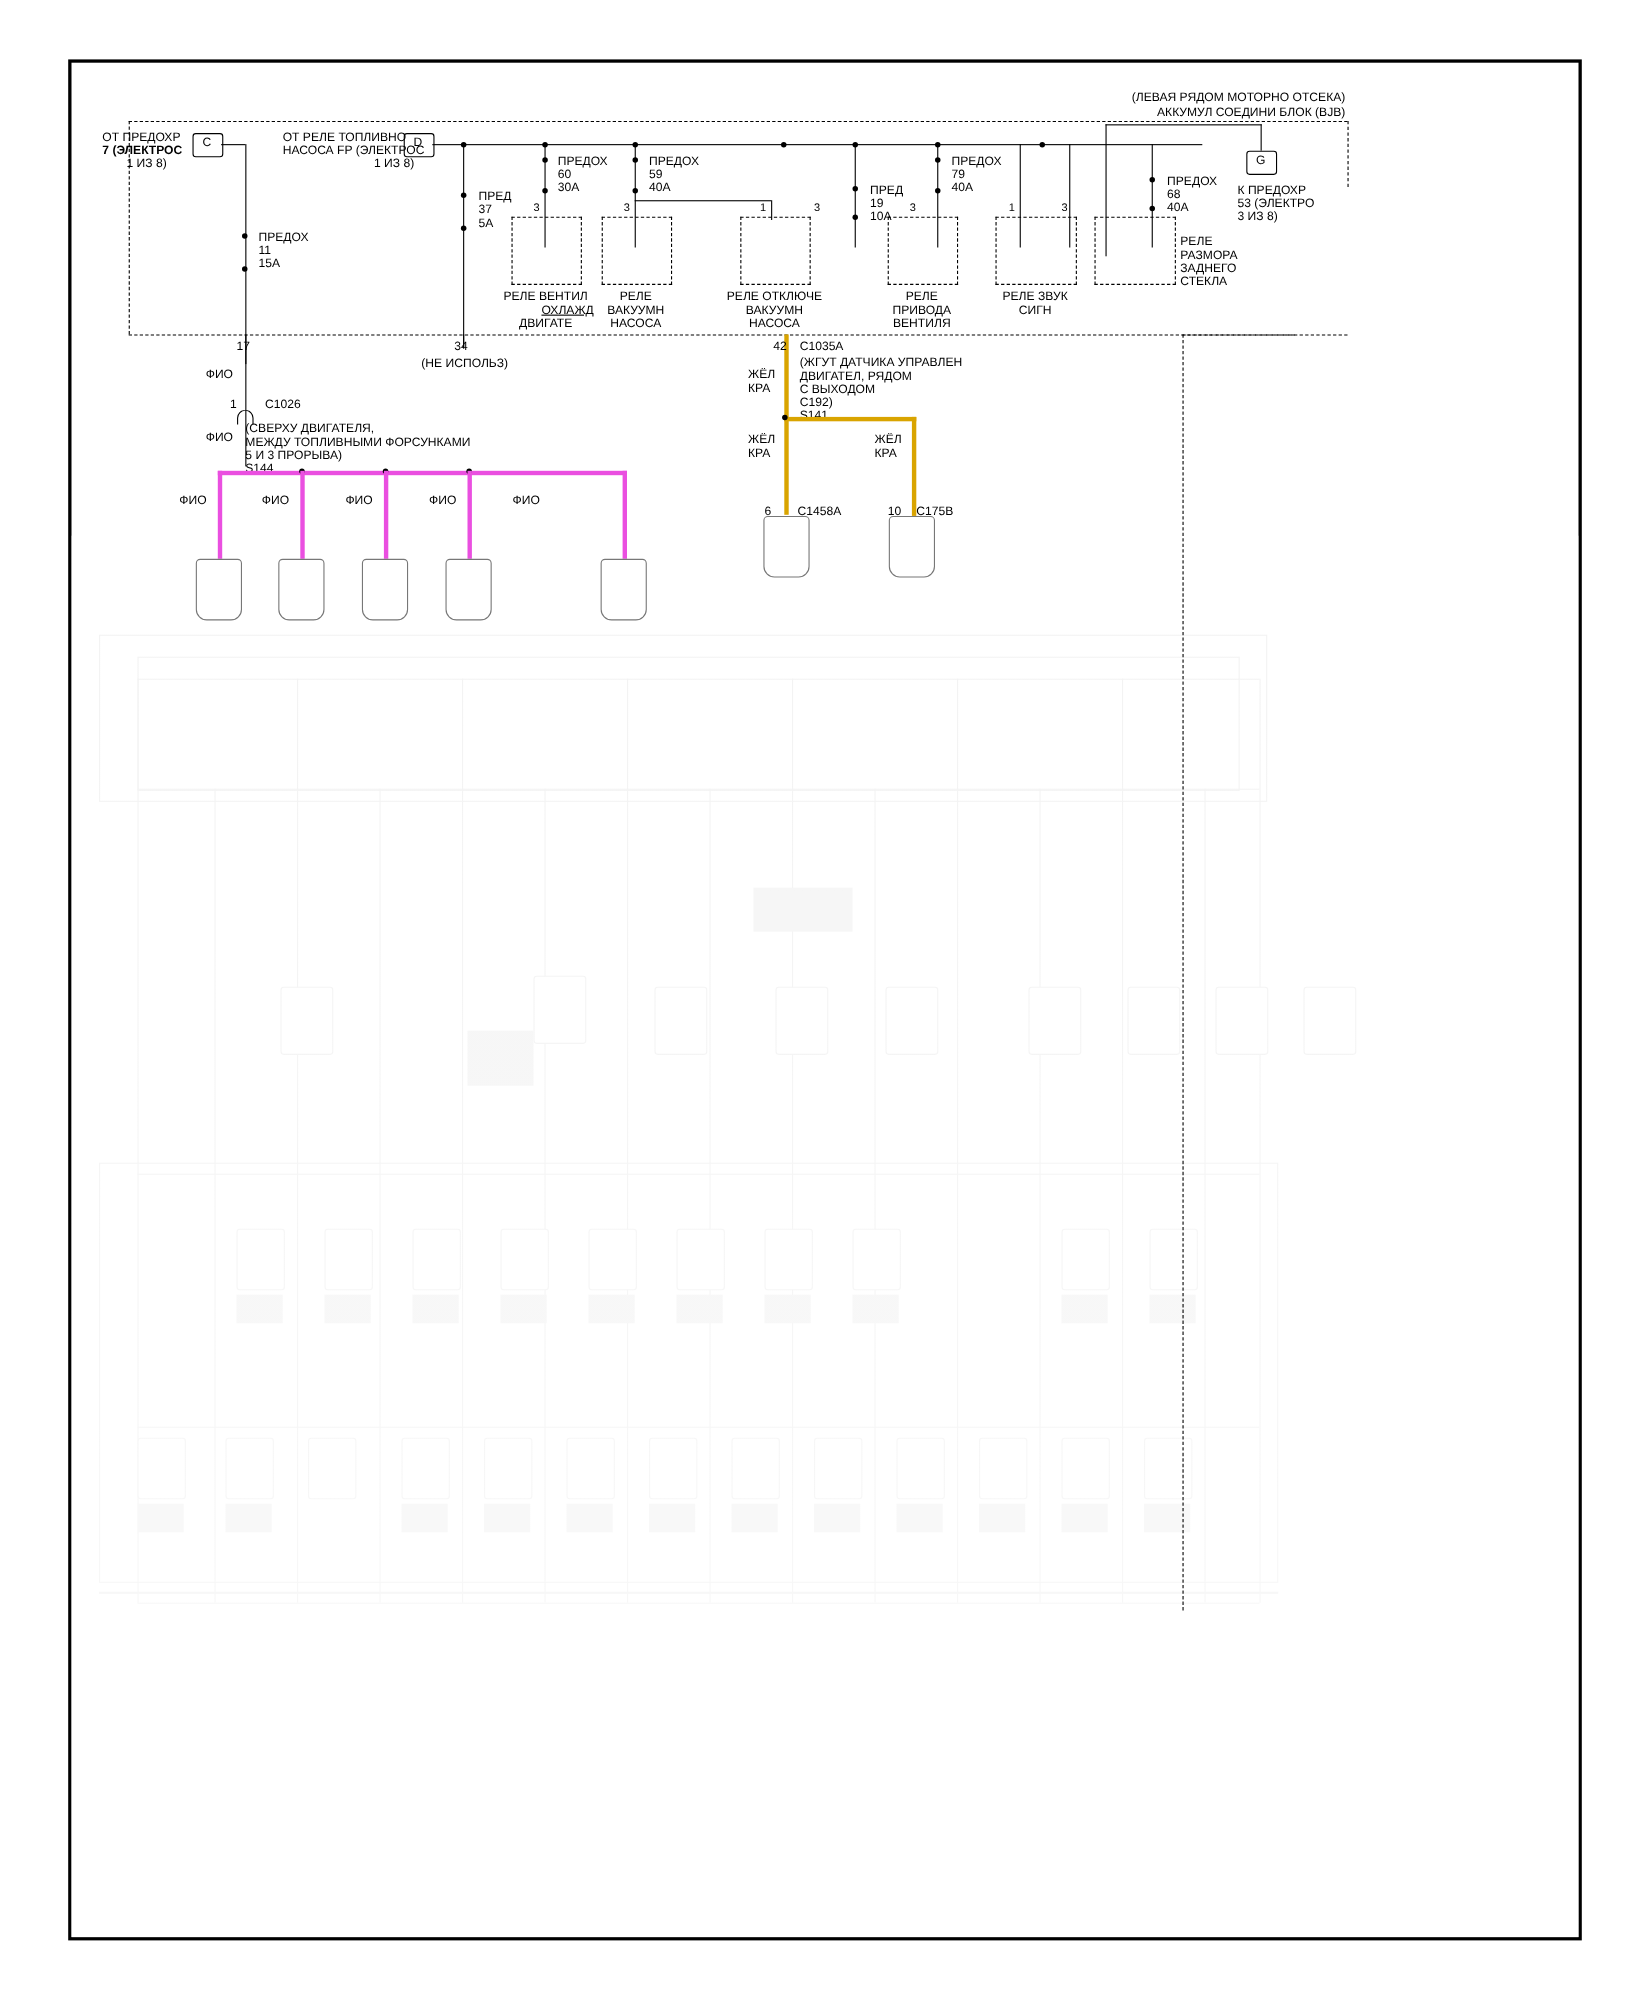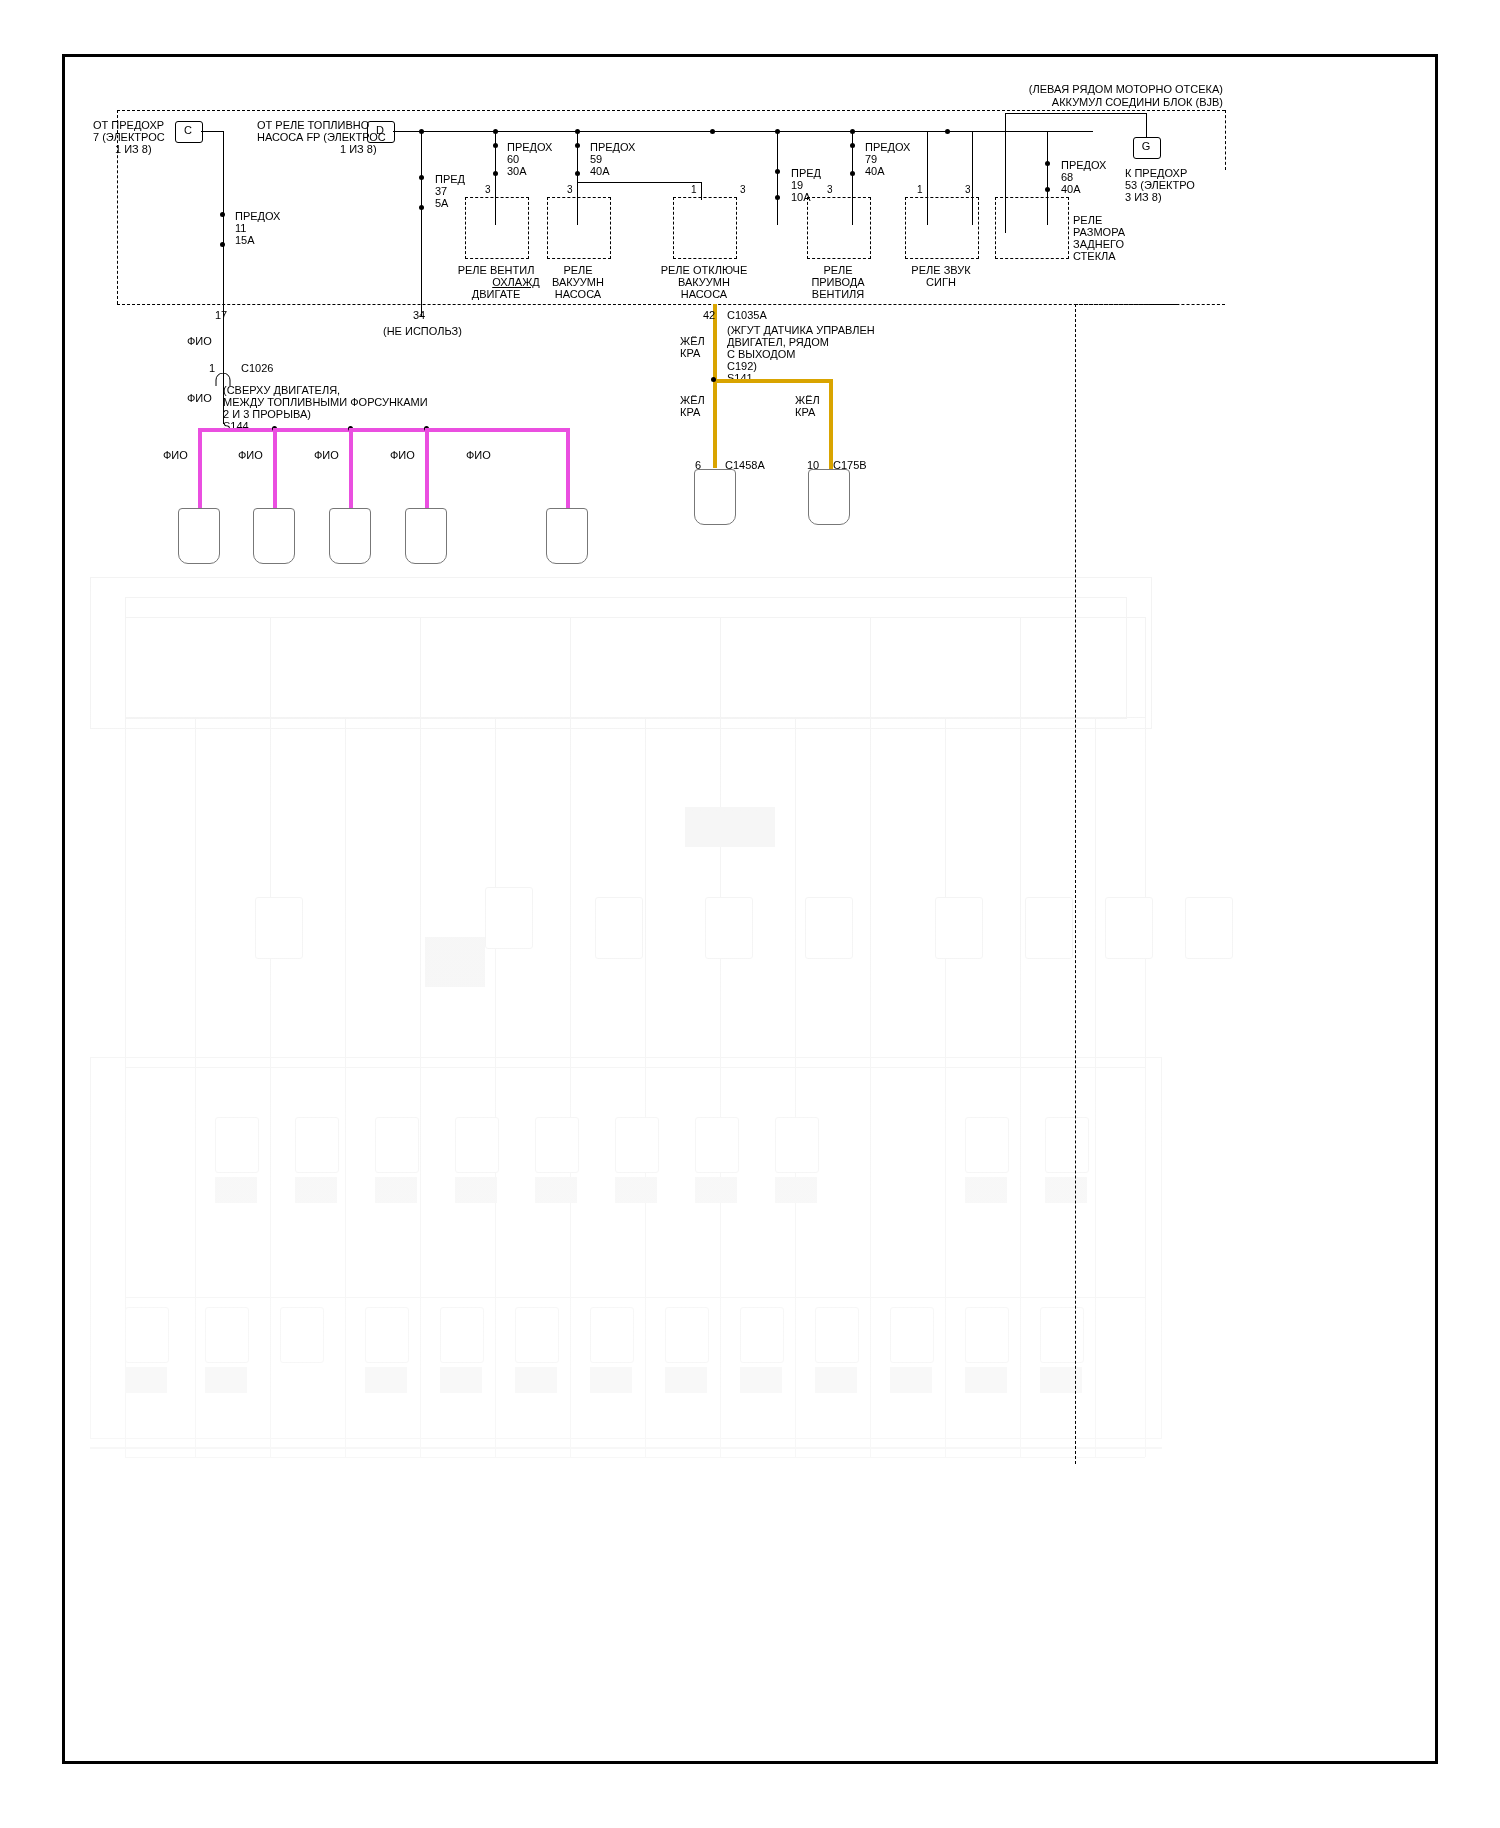--- a/index.html
+++ b/index.html
@@ -139,21 +139,21 @@
     <div class="dv" style="left:52px;top:53px;height:194px;"></div>
     <div class="dh" style="left:52px;top:247px;width:1060px;"></div>
     <div class="dv" style="left:1160px;top:53px;height:60px;"></div>
     <div class="dh" style="left:1010px;top:247px;width:150px;"></div>
     <div class="dv" style="left:1010px;top:247px;height:1160px;"></div>
 
     <div class="txt r" style="left:700px;top:26px;width:458px;">(ЛЕВАЯ РЯДОМ МОТОРНО ОТСЕКА)</div>
     <div class="txt r" style="left:700px;top:39px;width:458px;">АККУМУЛ СОЕДИНИ БЛОК (BJB)</div>
 
     <div class="txt" style="left:28px;top:62px;">ОТ ПРЕДОХР</div>
-    <div class="txt" style="left:28px;top:74px;">7 (ЭЛЕКТРОС</div>
+    <div class="txt" style="left:28px;top:74px;font-weight:bold;">7 (ЭЛЕКТРОС</div>
     <div class="txt" style="left:50px;top:86px;">1 ИЗ 8)</div>
     <div style="position:absolute;left:110px;top:64px;width:26px;height:20px;border:1px solid #000;border-radius:3px;"></div>
     <div class="txt c" style="left:110px;top:67px;width:26px;">C</div>
     <div class="hl" style="left:136px;top:74px;width:22px;"></div>
     <div class="vl" style="left:158px;top:74px;height:200px;"></div>
 
     <div class="dot" style="left:155px;top:155px;"></div>
     <div class="dot" style="left:155px;top:185px;"></div>
     <div class="txt" style="left:170px;top:153px;">ПРЕДОХ</div>
     <div class="txt" style="left:170px;top:165px;">11</div>
@@ -272,21 +272,21 @@
     <div class="txt" style="left:122px;top:278px;">ФИО</div>
     <div class="txt" style="left:144px;top:305px;">1</div>
     <div class="txt" style="left:176px;top:305px;">C1026</div>
 
     <svg style="position:absolute;left:150px;top:316px;width:26px;height:14px;">
       <path d="M1 13 L1 7 A7 7 0 0 1 15 7 L15 13" stroke="#000" fill="none" stroke-width="1"></path>
     </svg>
     <div class="txt" style="left:122px;top:335px;">ФИО</div>
     <div class="txt" style="left:158px;top:327px;">(СВЕРХУ ДВИГАТЕЛЯ,</div>
     <div class="txt" style="left:158px;top:339px;">МЕЖДУ ТОПЛИВНЫМИ ФОРСУНКАМИ</div>
-    <div class="txt" style="left:158px;top:351px;">2 И 3 ПРОРЫВА)</div>
+    <div class="txt" style="left:158px;top:351px;">5 И 3 ПРОРЫВА)</div>
     <div class="txt" style="left:158px;top:363px;">S144</div>
 
     <div class="w w-h magenta" style="left:133px;top:371px;width:372px;"></div>
     <div class="dot" style="left:207px;top:369px;"></div>
     <div class="dot" style="left:283px;top:369px;"></div>
     <div class="dot" style="left:359px;top:369px;"></div>
 
     <div class="w w-v magenta" style="left:133px;top:371px;height:80px;"></div>
     <div class="w w-v magenta" style="left:208px;top:371px;height:80px;"></div>
     <div class="w w-v magenta" style="left:284px;top:371px;height:80px;"></div>

